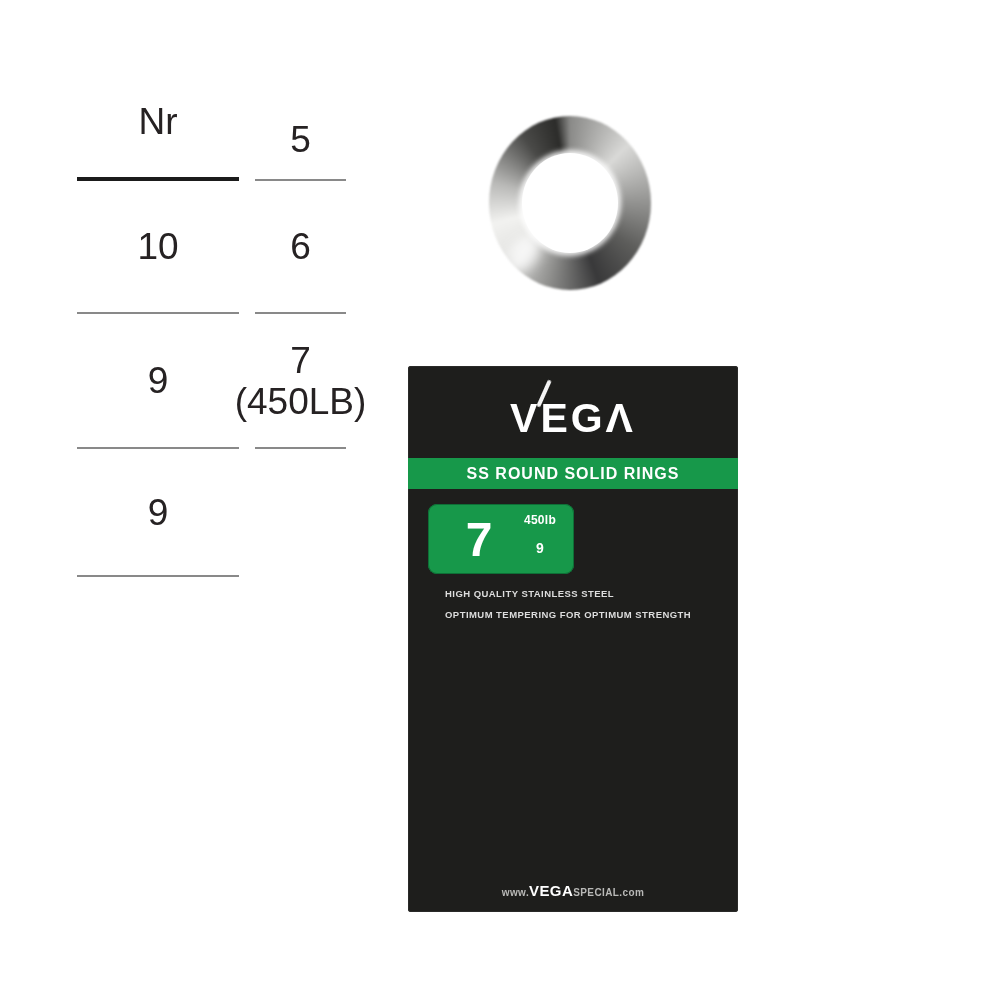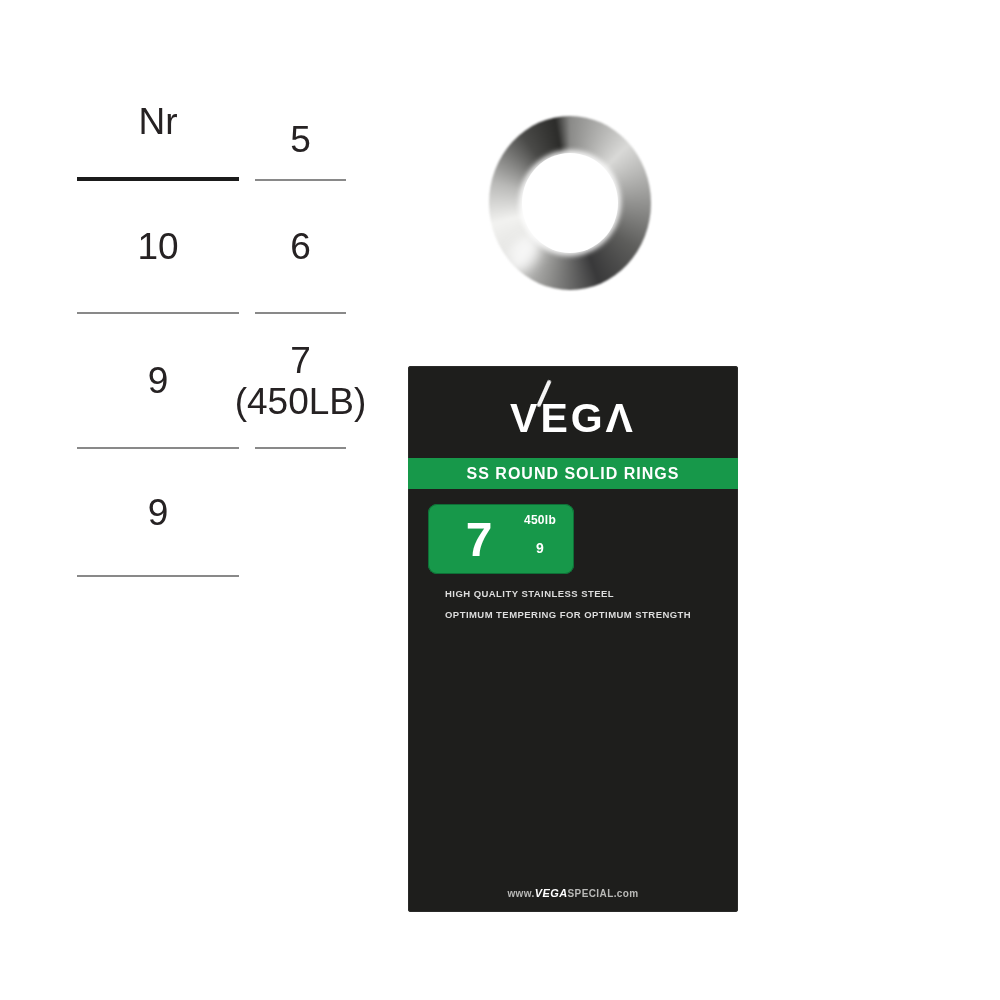--- a/index.html
+++ b/index.html
@@ -86,21 +86,21 @@
   .features { position:absolute; left:20px; top:218px;margin-left:17px; }
   .feature {
     color:#dddddd; font-size:9.5px; font-weight:700; letter-spacing:.45px;
     line-height:20.5px; white-space:nowrap; filter:blur(.45px);
   }
   .website {
     position:absolute; left:0; bottom:13px; width:100%; text-align:center;
     font-size:10px; letter-spacing:.4px; filter:blur(.5px);
   }
   .website .w-prefix, .website .w-suffix { color:#b9b9b7; font-weight:700; }
-  .website .w-brand { color:#ffffff; font-weight:700; font-size:11px;font-style:italic; }
+  .website .w-brand { color:#ffffff; font-weight:700; font-size:15px; }
 </style>
 </head>
 <body>
 
 <div class="canvas">
 
   <div class="spec-table">
     <div class="th">Nr</div>
 
     <div class="cell">

